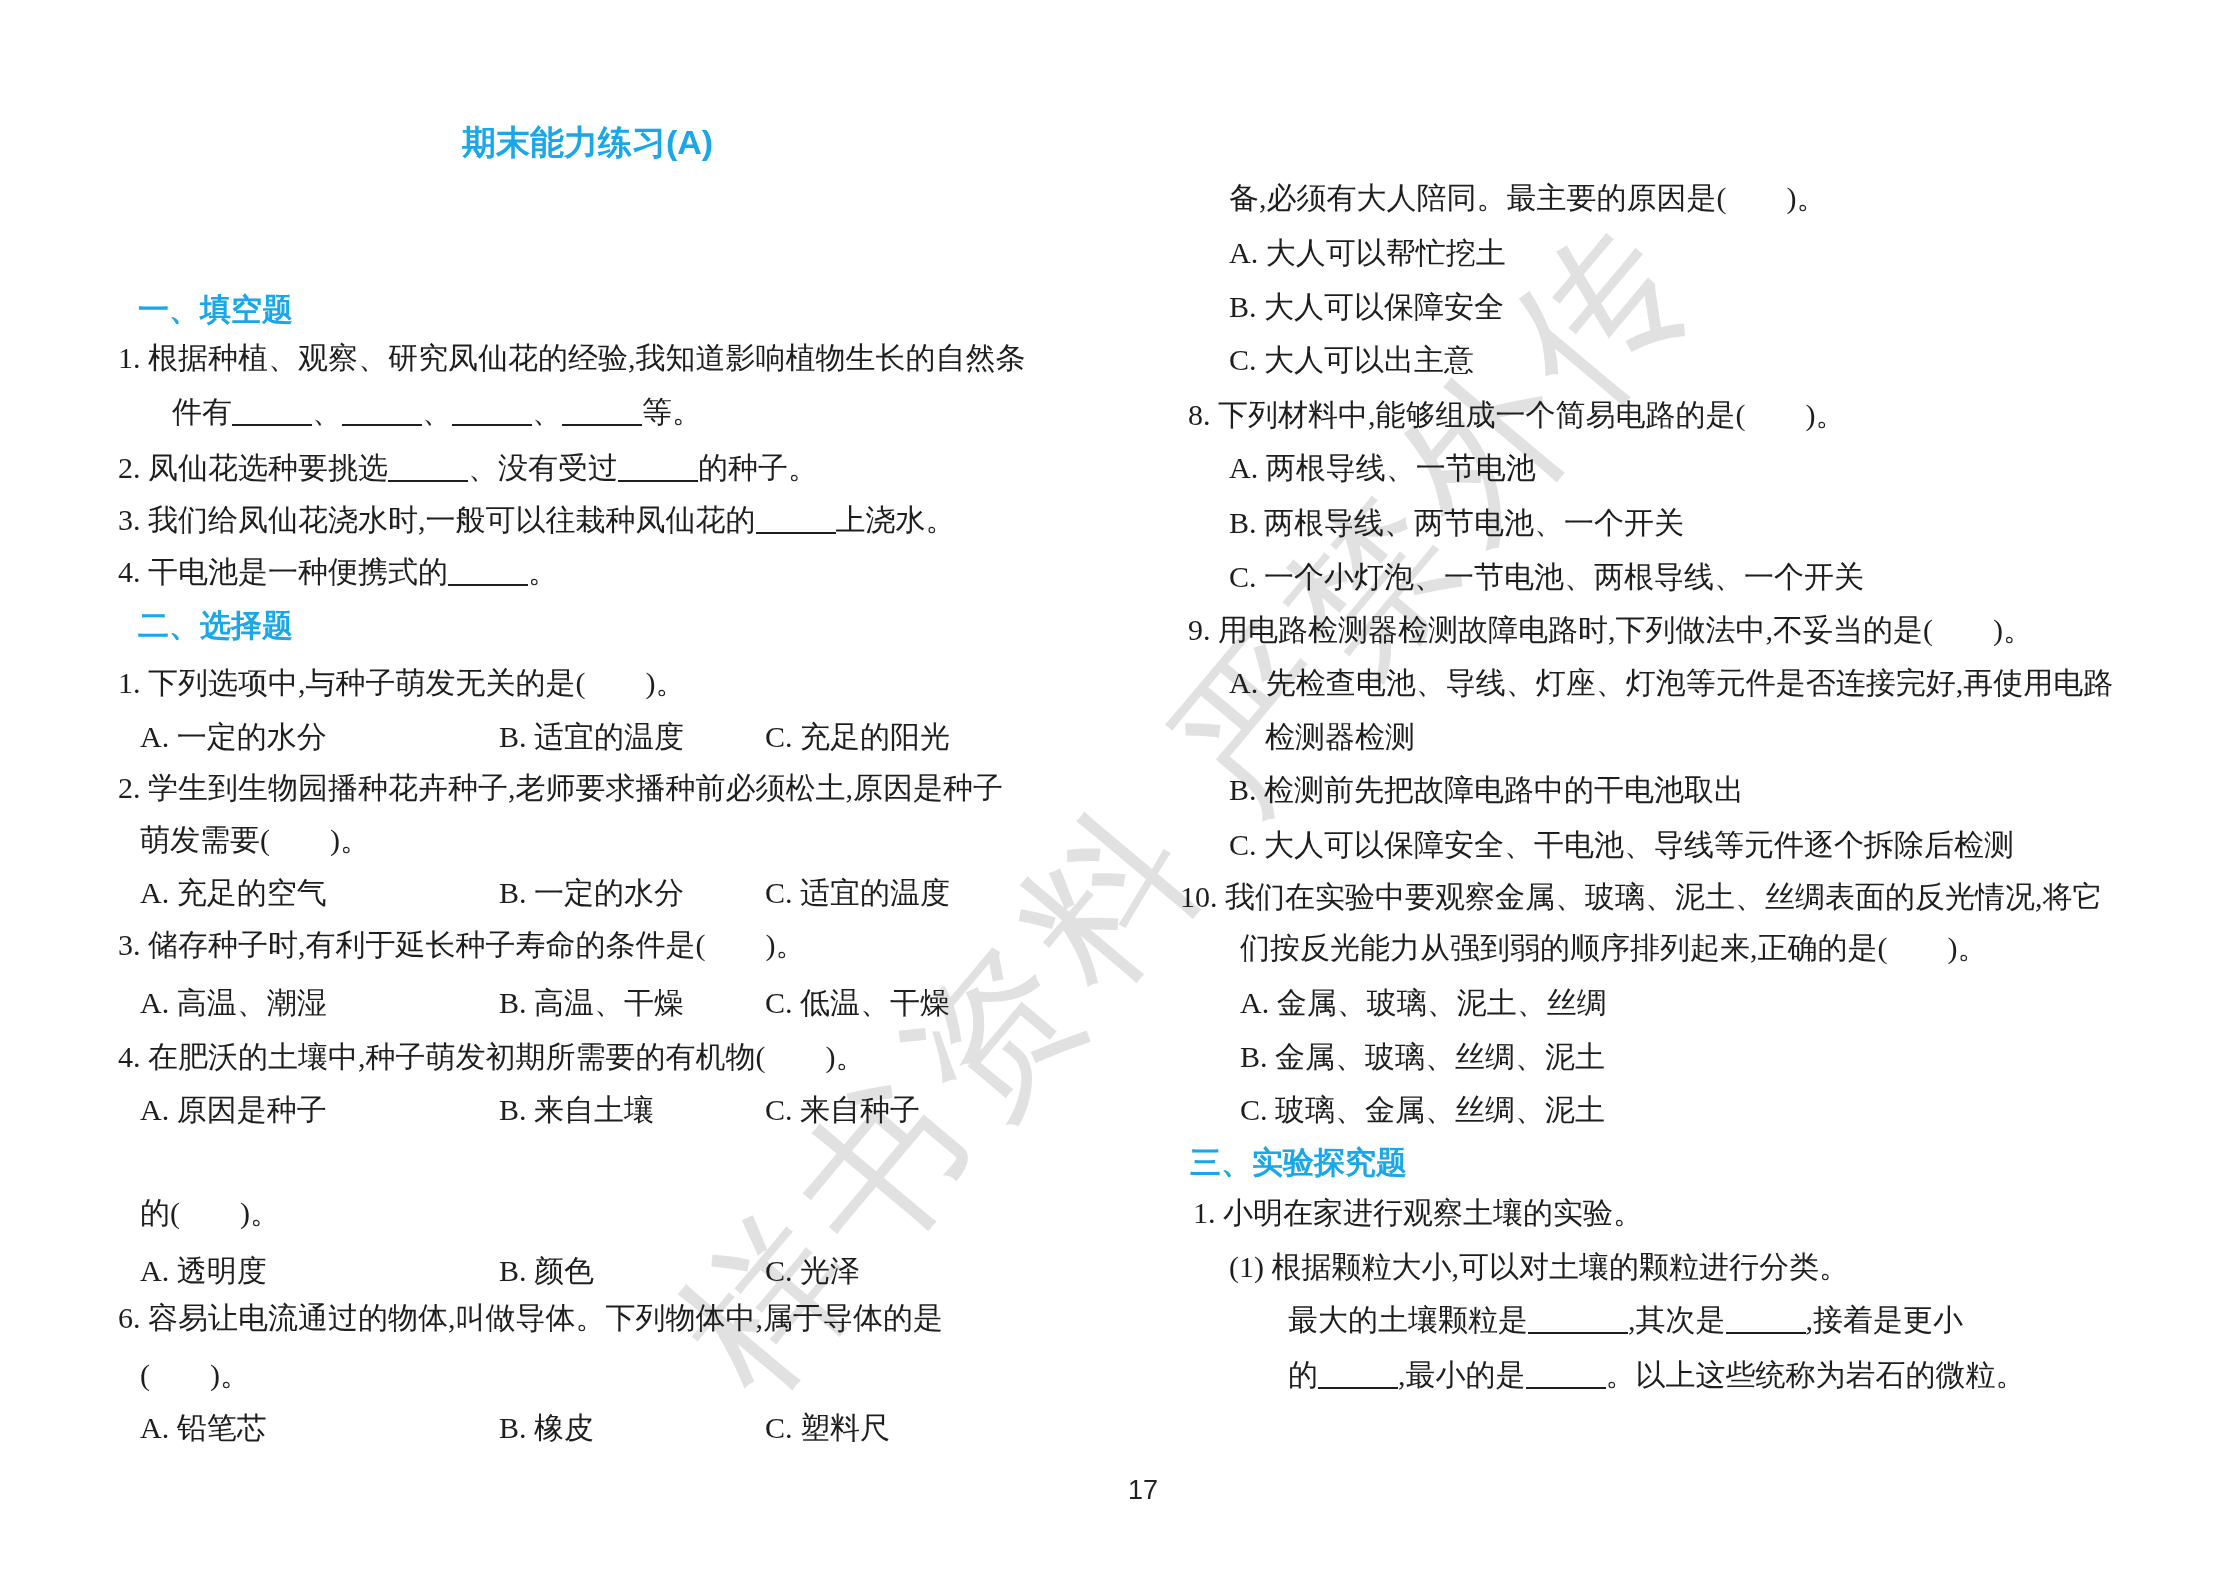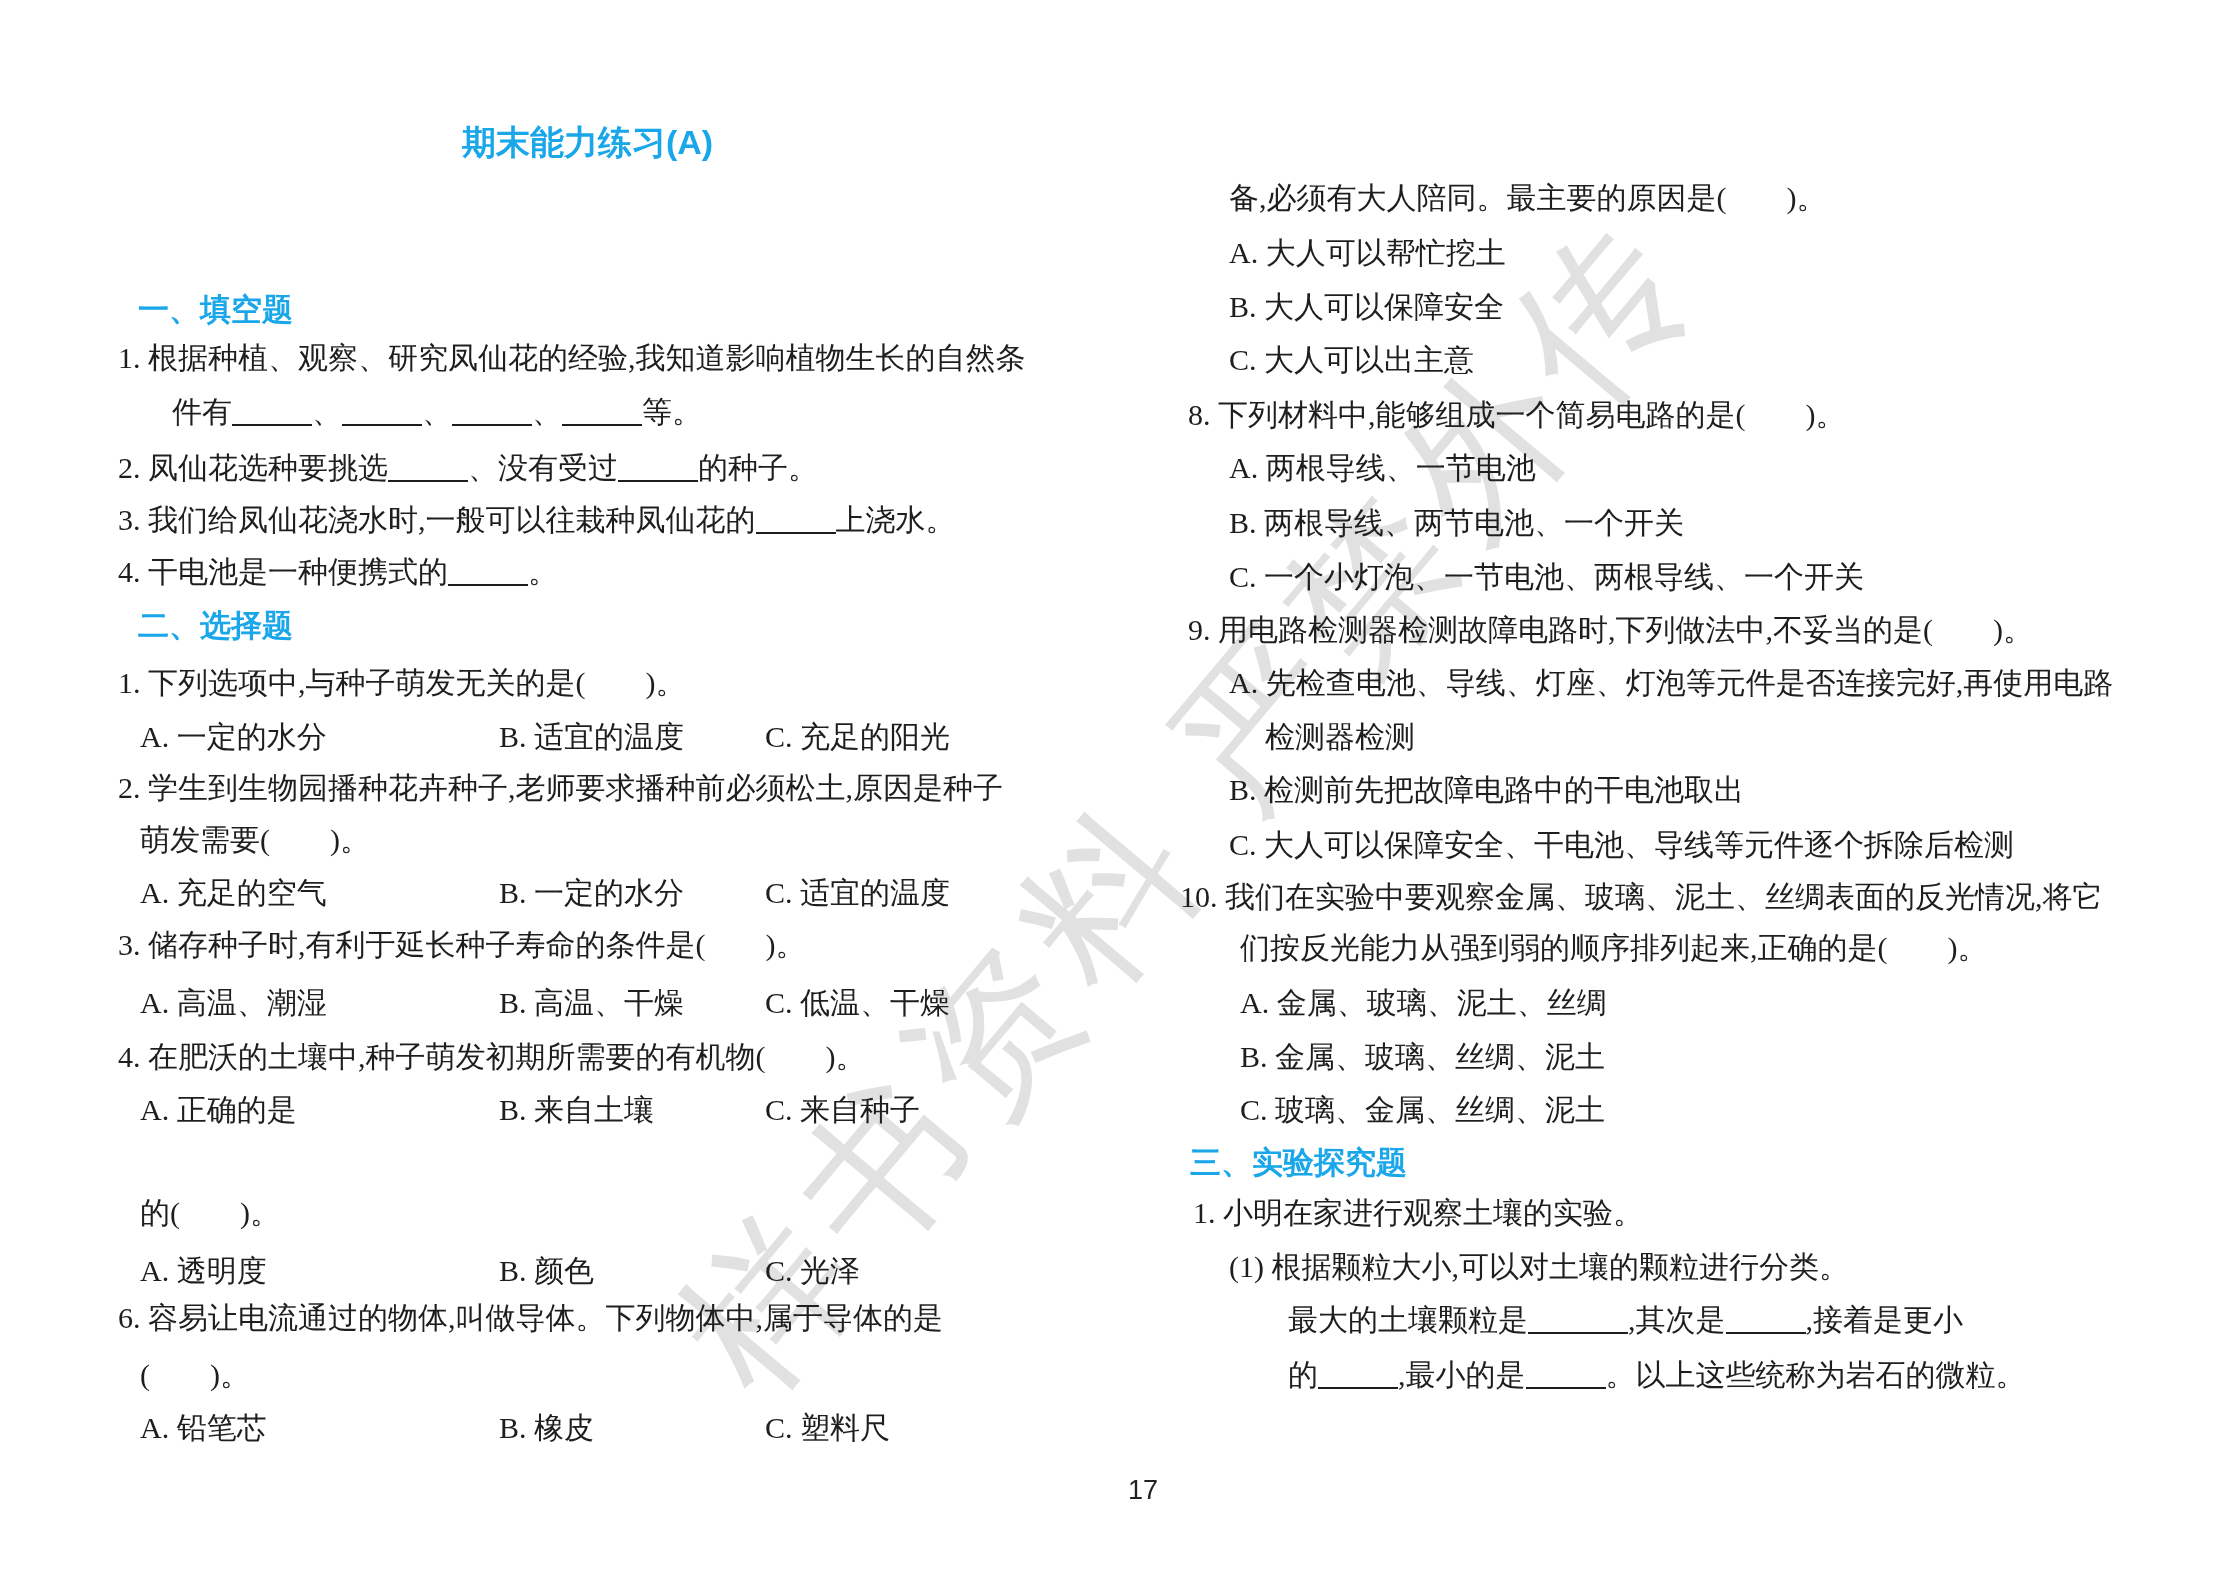--- a/index.html
+++ b/index.html
@@ -104,21 +104,21 @@
 
     <div class="line" style="left:118px;top:927px">3. 储存种子时,有利于延长种子寿命的条件是(　　)。</div>
     <div class="row" style="top:985px">
       <span class="opt" style="left:5px">A. 高温、潮湿</span>
       <span class="opt" style="left:364px">B. 高温、干燥</span>
       <span class="opt" style="left:630px">C. 低温、干燥</span>
     </div>
 
     <div class="line" style="left:118px;top:1039px">4. 在肥沃的土壤中,种子萌发初期所需要的有机物(　　)。</div>
     <div class="row" style="top:1092px">
-      <span class="opt" style="left:5px">A. 正确的是</span>
+      <span class="opt" style="left:5px">A. 原因是种子</span>
       <span class="opt" style="left:364px">B. 来自土壤</span>
       <span class="opt" style="left:630px">C. 来自种子</span>
     </div>
 
     <div class="line" style="left:140px;top:1195px">的(　　)。</div>
     <div class="row" style="top:1253px">
       <span class="opt" style="left:5px">A. 透明度</span>
       <span class="opt" style="left:364px">B. 颜色</span>
       <span class="opt" style="left:630px">C. 光泽</span>
     </div>

